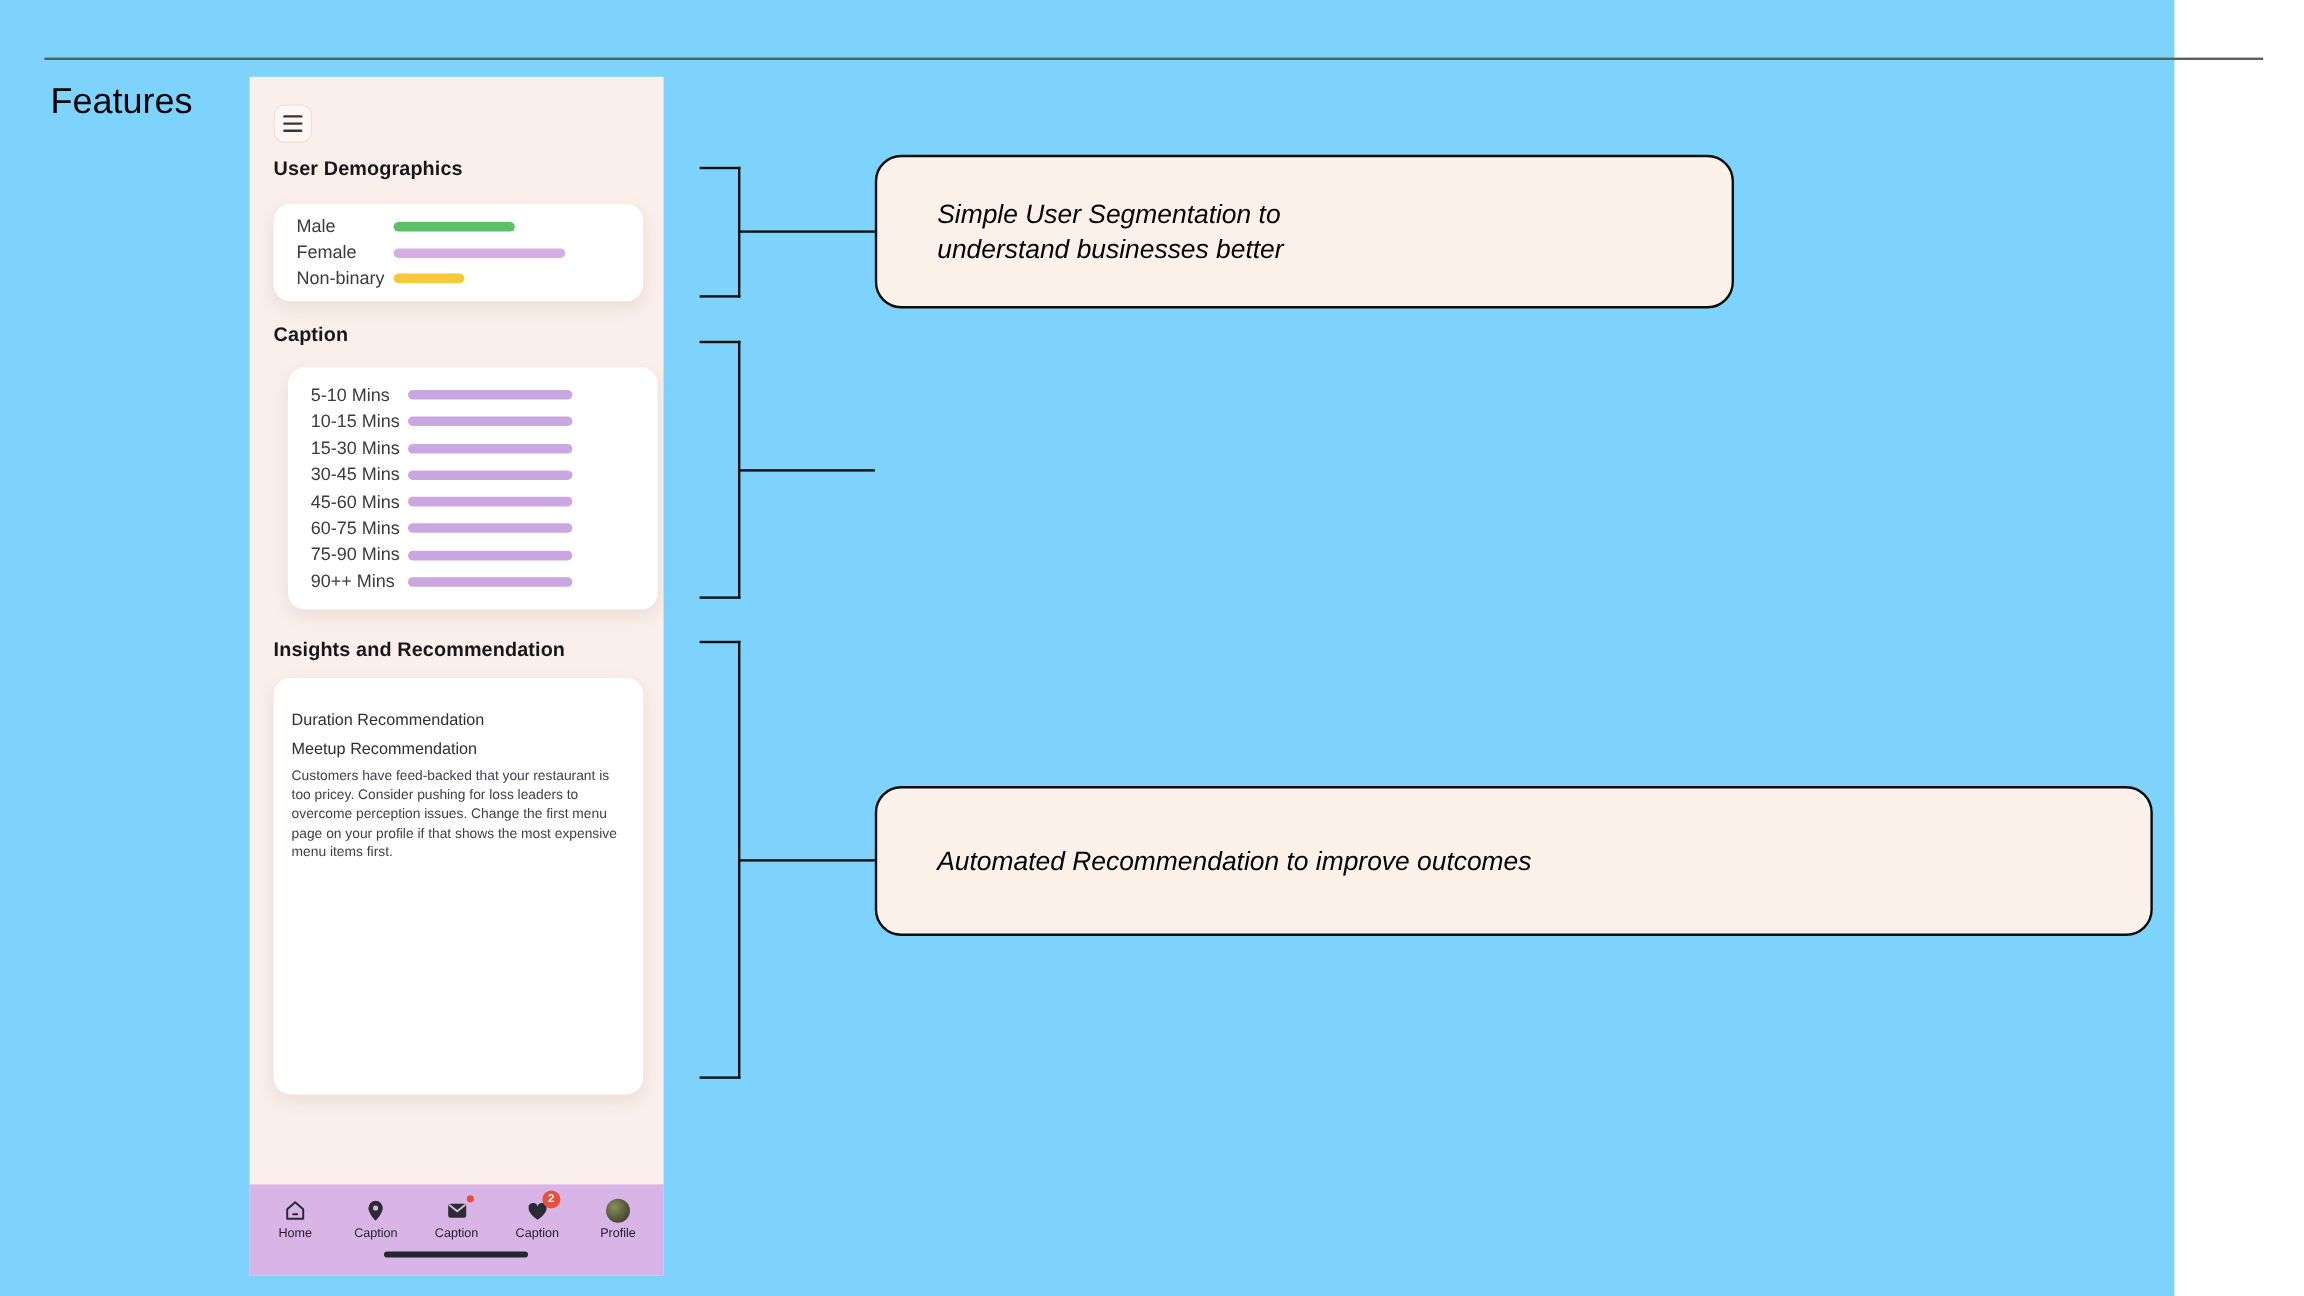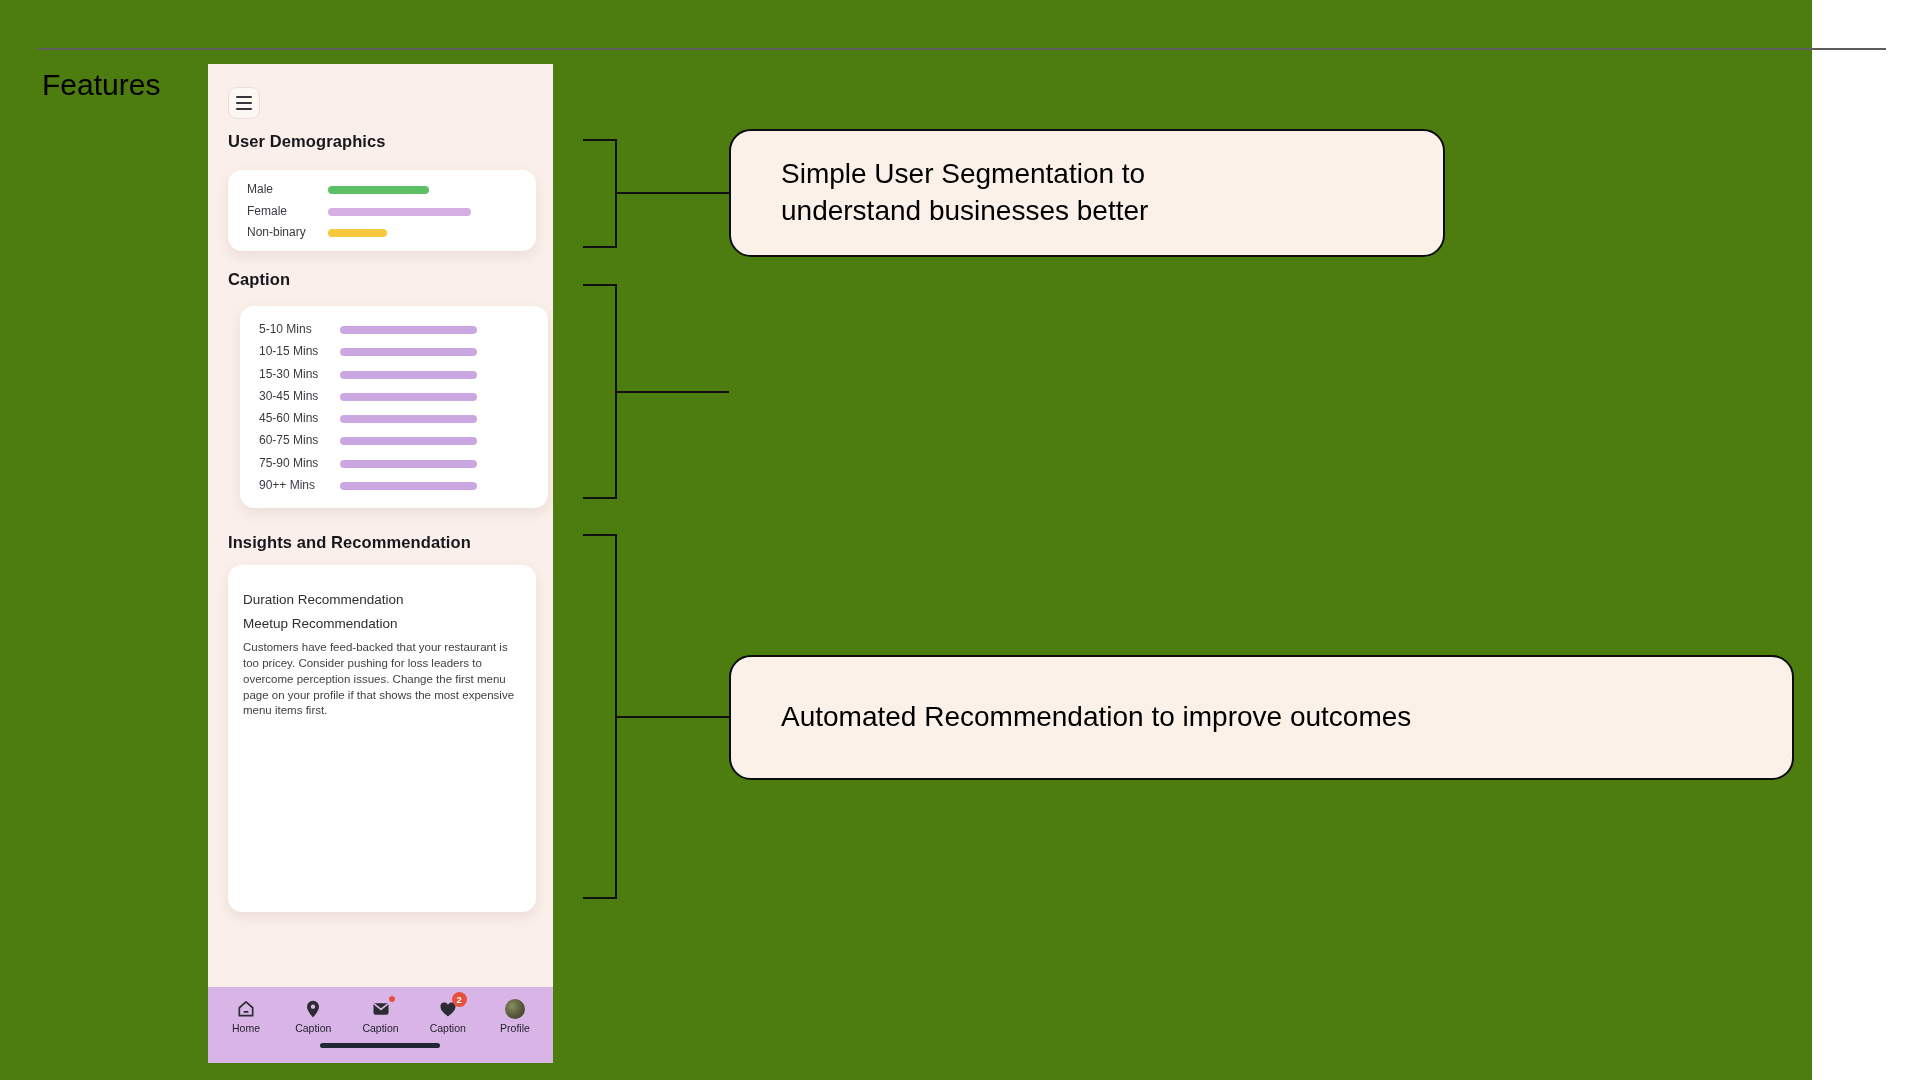--- a/index.html
+++ b/index.html
@@ -1,18 +1,18 @@
 <!DOCTYPE html>
 <html><head>
 <meta charset="utf-8">
 <style>
   * { margin:0; padding:0; box-sizing:border-box; }
   html,body { width:1920px; height:1080px; background:#ffffff; overflow:hidden;
               font-family:"Liberation Sans", sans-serif; }
-  .stage { position:relative; width:1812px; height:1080px; background:#4d7c0f; }
+  .stage { position:relative; width:1812px; height:1080px; background:#7dd3fc; }
 
   .top-rule { position:absolute; left:37px; top:48px; width:1849px; height:2px; background:#5e5e5e; }
 
   .page-title { position:absolute; left:42px; top:68px; font-size:30px; color:#000; }
 
   
   .phone { position:absolute; left:208px; top:64px; width:345px; height:999px; background:#faefea; }
 
   .menu-btn { position:absolute; left:20px; top:23px; width:32px; height:32px; background:#fdf7f3;
               border:1px solid #eee0d9; border-radius:9px; display:flex; flex-direction:column;
@@ -23,21 +23,21 @@
   .h-demo { top:68px; }
   .h-dur  { top:206px; }
   .h-ins  { top:469px; }
 
   .card { position:absolute; left:20px; width:308px; background:#ffffff; border-radius:14px;
           box-shadow:0 5px 12px rgba(170,130,120,.16); }
   .card-demo { top:106px; height:81px; padding:8px 0; display:flex; flex-direction:column; }
   .card-dur  { top:242px; height:202px; padding:12px 0; display:flex; flex-direction:column;margin-left:12px; }
 
   .bar-row { flex:1; display:flex; align-items:center; }
-  .bar-label { width:80px; padding-left:19px; font-size:12px; color:#3a3a40; white-space:nowrap; }
+  .bar-label { width:80px; padding-left:19px; font-size:15px; color:#3a3a40; white-space:nowrap; }
   .bar-track { margin-left:20px; }
   .bar { height:8px; border-radius:4px; }
 
   .card-ins { top:501px; height:347px; padding:27px 16px 0 15px; }
   .ins-title { font-size:13.5px; color:#2e2e33; margin-bottom:9px; }
   .ins-body  { font-size:11.5px; line-height:1.38; color:#3f3f45; margin-bottom:25px; }
 
   
   .navbar { position:absolute; left:0; top:923px; width:345px; height:76px; background:#d9b5e7;
             display:flex; justify-content:space-between; padding:12px 10px 0 10px; }
@@ -48,21 +48,21 @@
   .badge-count { position:absolute; top:-7px; right:9px; min-width:15px; height:15px; border-radius:50%;
                  background:#e8503c; color:#fff; font-size:9.5px; font-weight:700;
                  display:flex; align-items:center; justify-content:center; }
   .avatar { width:20px; height:20px; border-radius:50%;
             background:radial-gradient(circle at 35% 35%, #8a8f5e 0%, #5d6140 45%, #33361f 100%); }
   .home-indicator { position:absolute; left:112px; top:979px; width:120px; height:5px; border-radius:3px; background:#212733; }
 
   
   .callout { position:absolute; background:#fbf1e8; border:2px solid #0d0d0d; border-radius:22px;
              display:flex; align-items:center; padding-left:50px; }
-  .callout-text { font-size:28px; line-height:1.32; color:#000; white-space:pre-line; }
+  .callout-text { font-size:22px; line-height:1.32; color:#000; white-space:pre-line;font-style:italic; }
   .callout-1 { left:729px; top:129px; width:716px; height:128px; }
   .callout-2 { left:729px; top:304px; width:806px; height:171px; }
   .callout-3 { left:729px; top:655px; width:1065px; height:125px;text-align:right; }
 
   .bracket { position:absolute; left:583px; width:34px; border:2px solid #111; border-left:none; }
   .b1 { top:139px; height:109px; }
   .b2 { top:284px; height:215px; }
   .b3 { top:534px; height:365px; }
   .conn { position:absolute; left:616px; width:113px; height:2px; background:#111; }
   .c1 { top:192px; }

